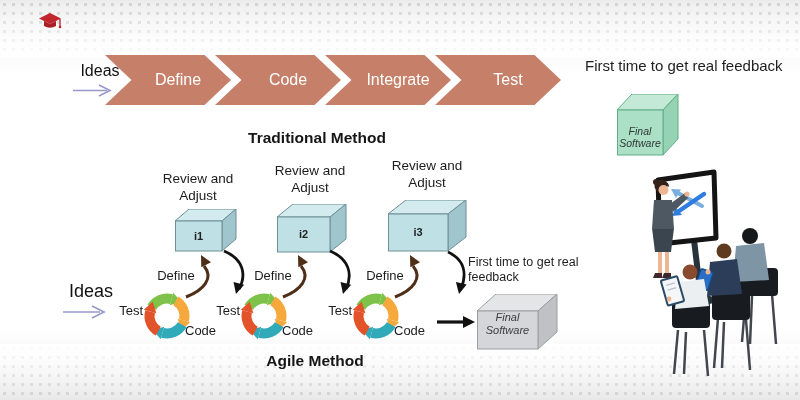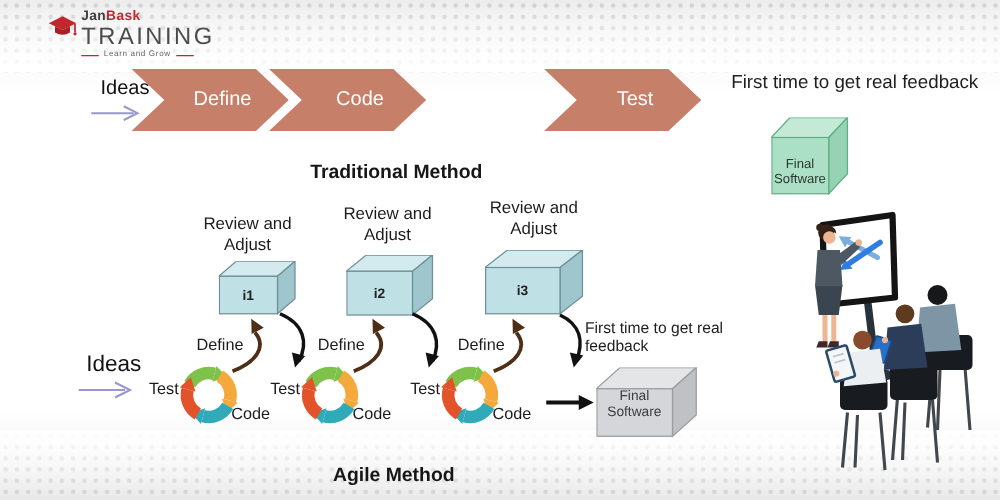--- a/index.html
+++ b/index.html
@@ -12,21 +12,21 @@
   .dots{position:absolute;background-image:radial-gradient(circle,#d0d0d2 1.7px,rgba(255,255,255,0) 2px);background-size:9px 9px;}
   .dots-top::after{content:"";position:absolute;inset:0;background:linear-gradient(to bottom,rgba(255,255,255,0) 0%,#ffffff 100%);}
   .dots-bottom::after{content:"";position:absolute;inset:0;background:linear-gradient(to top,rgba(255,255,255,0) 0%,#ffffff 100%);}
   .chevron{
     position:absolute;top:55px;height:50px;width:126px;background:#c6806a;
     clip-path:polygon(0 0,79% 0,100% 50%,79% 100%,0 100%,21% 50%);
     color:#ffffff;font-size:16px;line-height:50px;text-align:center;padding-left:20px;box-sizing:border-box;
   }
   .ideas{font-weight:normal;color:#111;text-align:center;}
   .feedback{color:#1e1e1e;text-align:left;line-height:1.22;}
-  .cube-label{position:absolute;text-align:center;color:#2e3733;line-height:1.15;}
+  .cube-label{position:absolute;text-align:center;color:#2e3733;line-height:1.15;font-style:italic;}
   .review-label{position:absolute;font-size:13.5px;color:#1c1c1c;text-align:center;line-height:1.25;}
   .cyc-label{position:absolute;font-size:13px;color:#1c1c1c;}
   .method-title{position:absolute;font-weight:bold;font-size:15.5px;color:#161616;text-align:center;}
   .logo{position:absolute;left:38px;top:8px;display:flex;align-items:flex-start;}
   .logo-text{display:flex;flex-direction:column;line-height:1;}
   .logo-row1{font-size:11px;font-weight:bold;letter-spacing:.3px;}
   .logo-jan{color:#3f3f3f;} .logo-bask{color:#c3272e;}
   .logo-training{font-size:19px;color:#4b4b4b;letter-spacing:2px;font-weight:500;margin-top:1px;}
   .logo-tagline{display:flex;align-items:center;gap:4px;font-size:6.5px;color:#666;margin-top:2px;letter-spacing:.5px;}
   .tag-dash{display:inline-block;width:14px;height:0;border-top:1.5px solid #c3272e;}
@@ -39,39 +39,31 @@
   <div class="dots dots-top abs" style="left:0;top:0;width:800px;height:58px;"></div>
   <div class="dots dots-bottom abs" style="left:0;top:344px;width:800px;height:56px;"></div>
 
   <div class="logo">
     <svg width="24" height="22" viewBox="0 0 24 22" style="margin-right:3px;margin-top:3px;">
       <polygon points="12,2 23,7.5 12,13 1,7.5" fill="#c3272e"></polygon>
       <path d="M 6 10 L 6 15 Q 12 18.5 18 15 L 18 10 L 12 13 Z" fill="#a81f26"></path>
       <path d="M 22 8 L 22 15" stroke="#c3272e" stroke-width="1.4"></path>
       <circle cx="22" cy="16" r="1.3" fill="#c3272e"></circle>
     </svg>
-    <div class="logo-text">
-      <div class="logo-row1"><span class="logo-jan">Jan</span><span class="logo-bask">Bask</span></div>
-      <div class="logo-training">TRAINING</div>
-      <div class="logo-tagline">
-          <span class="tag-dash"></span>
-          <span>Learn and Grow</span>
-          <span class="tag-dash"></span>
-        </div>
-    </div>
   </div>
 
   <div class="ideas abs" style="left:70px;top:62px;width:60px;font-size:16px;">Ideas</div>
   <svg class="abs" style="left:70px;top:83px;" width="46" height="15" viewBox="0 0 46 15">
     <path d="M 3 7.5 L 37 7.5" stroke="#9898cc" stroke-width="1.6" fill="none"></path>
     <path d="M 29 2 L 40 7.5 L 29 13" stroke="#9898cc" stroke-width="1.6" fill="none"></path>
   </svg>
 
   <div class="chevron" style="left:105px;"><span>Define</span></div>
   <div class="chevron" style="left:215px;"><span>Code</span></div>
+  <div class="chevron" style="left:325px;"><span>Integrate</span></div>
   <div class="chevron" style="left:435px;"><span>Test</span></div>
 
   <div class="feedback abs" style="left:585px;top:57px;width:205px;font-size:15px;">First time to get real feedback</div>
 
   <svg class="abs" style="left:617px;top:94px;" width="62" height="62" viewBox="0 0 62 62">
     <polygon points="0,16 15,0 61,0 46,16" fill="#c4ead7" stroke="#5fae85" stroke-width="1"></polygon>
     <polygon points="46,16 61,0 61,45 46,61" fill="#96d2b4" stroke="#5fae85" stroke-width="1"></polygon>
     <rect x="0.5" y="16" width="45.5" height="45" fill="#abe0c6" stroke="#5fae85" stroke-width="1"></rect>
   </svg>
   <div class="cube-label" style="left:617px;top:125px;width:46px;font-size:10.5px;">Final Software</div>
@@ -176,21 +168,21 @@
 
   <div class="feedback abs" style="left:468px;top:255px;width:140px;font-size:12.5px;">First time to get real feedback</div>
 
   <svg class="abs" style="left:477px;top:294px;" width="81" height="56" viewBox="0 0 81 56">
     <polygon points="0,17 19,0 80,0 61,17" fill="#e4e5e7" stroke="#9b9da0" stroke-width="1"></polygon>
     <polygon points="61,17 80,0 80,38 61,55" fill="#bfc1c4" stroke="#9b9da0" stroke-width="1"></polygon>
     <rect x="0.5" y="17" width="60.5" height="38" fill="#d4d6d9" stroke="#9b9da0" stroke-width="1"></rect>
   </svg>
   <div class="cube-label" style="left:477px;top:311px;width:61px;font-size:11px;color:#3a3d40;">Final Software</div>
 
-  <div class="method-title" style="left:215px;top:372px;width:200px;">Agile Method</div>
+  <div class="method-title" style="left:215px;top:352px;width:200px;">Agile Method</div>
 
   <svg class="abs" style="left:628px;top:160px;" width="172" height="238" viewBox="0 0 172 238">
 
     <g>
       <path d="M 66 80 L 73 138" stroke="#26333b" stroke-width="6" fill="none"></path>
       <ellipse cx="73" cy="140" rx="15" ry="5" fill="#26333b"></ellipse>
     </g>
 
     <g>
       <polygon points="30,20 86,12 88,78 32,84" fill="#ffffff" stroke="#141414" stroke-width="5" stroke-linejoin="round"></polygon>

